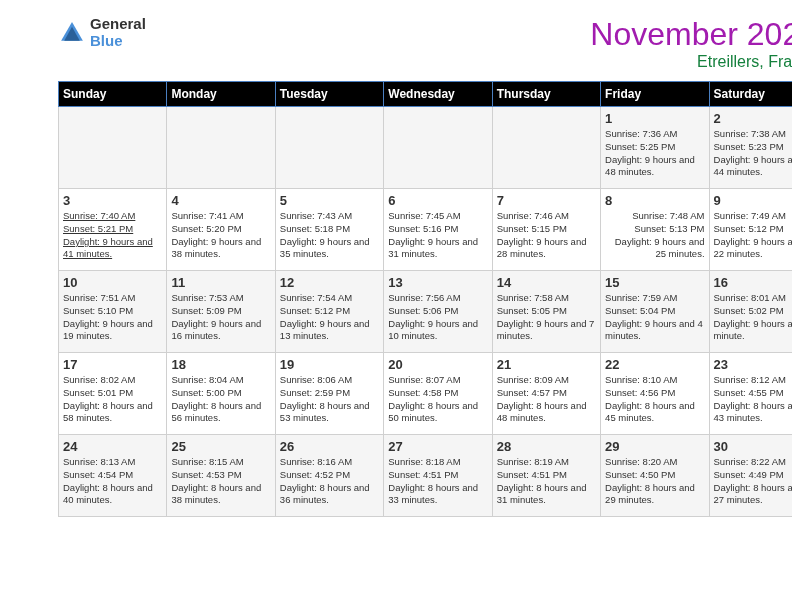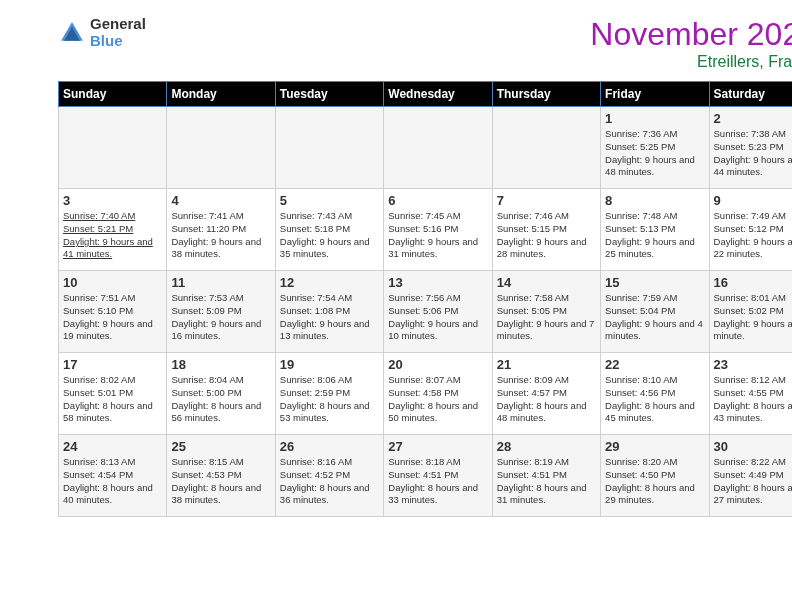--- a/index.html
+++ b/index.html
@@ -81,21 +81,21 @@
         <tr>
           <td>
             <span class="day-num">3</span>
             <div class="day-info" style="white-space: pre-line; text-decoration: underline;">Sunrise: 7:40 AM
 Sunset: 5:21 PM
 Daylight: 9 hours and 41 minutes.</div>
           </td>
           <td>
             <span class="day-num">4</span>
             <div class="day-info" style="white-space: pre-line;">Sunrise: 7:41 AM
-Sunset: 11:20 PM
+Sunset: 5:20 PM
 Daylight: 9 hours and 38 minutes.</div>
           </td>
           <td>
             <span class="day-num">5</span>
             <div class="day-info" style="white-space: pre-line;">Sunrise: 7:43 AM
 Sunset: 5:18 PM
 Daylight: 9 hours and 35 minutes.</div>
           </td>
           <td>
             <span class="day-num">6</span>
@@ -104,21 +104,21 @@
 Daylight: 9 hours and 31 minutes.</div>
           </td>
           <td>
             <span class="day-num">7</span>
             <div class="day-info" style="white-space: pre-line;">Sunrise: 7:46 AM
 Sunset: 5:15 PM
 Daylight: 9 hours and 28 minutes.</div>
           </td>
           <td>
             <span class="day-num">8</span>
-            <div class="day-info" style="white-space: pre-line;">Sunrise: 7:48 AM
+            <div class="day-info" style="white-space: pre-line; text-align: right;">Sunrise: 7:48 AM
 Sunset: 5:13 PM
 Daylight: 9 hours and 25 minutes.</div>
           </td>
           <td>
             <span class="day-num">9</span>
             <div class="day-info" style="white-space: pre-line;">Sunrise: 7:49 AM
 Sunset: 5:12 PM
 Daylight: 9 hours and 22 minutes.</div>
           </td>
         </tr>
@@ -131,21 +131,21 @@
           </td>
           <td>
             <span class="day-num">11</span>
             <div class="day-info" style="white-space: pre-line;">Sunrise: 7:53 AM
 Sunset: 5:09 PM
 Daylight: 9 hours and 16 minutes.</div>
           </td>
           <td>
             <span class="day-num">12</span>
             <div class="day-info" style="white-space: pre-line;">Sunrise: 7:54 AM
-Sunset: 1:08 PM
+Sunset: 5:12 PM
 Daylight: 9 hours and 13 minutes.</div>
           </td>
           <td>
             <span class="day-num">13</span>
             <div class="day-info" style="white-space: pre-line;">Sunrise: 7:56 AM
 Sunset: 5:06 PM
 Daylight: 9 hours and 10 minutes.</div>
           </td>
           <td>
             <span class="day-num">14</span>

